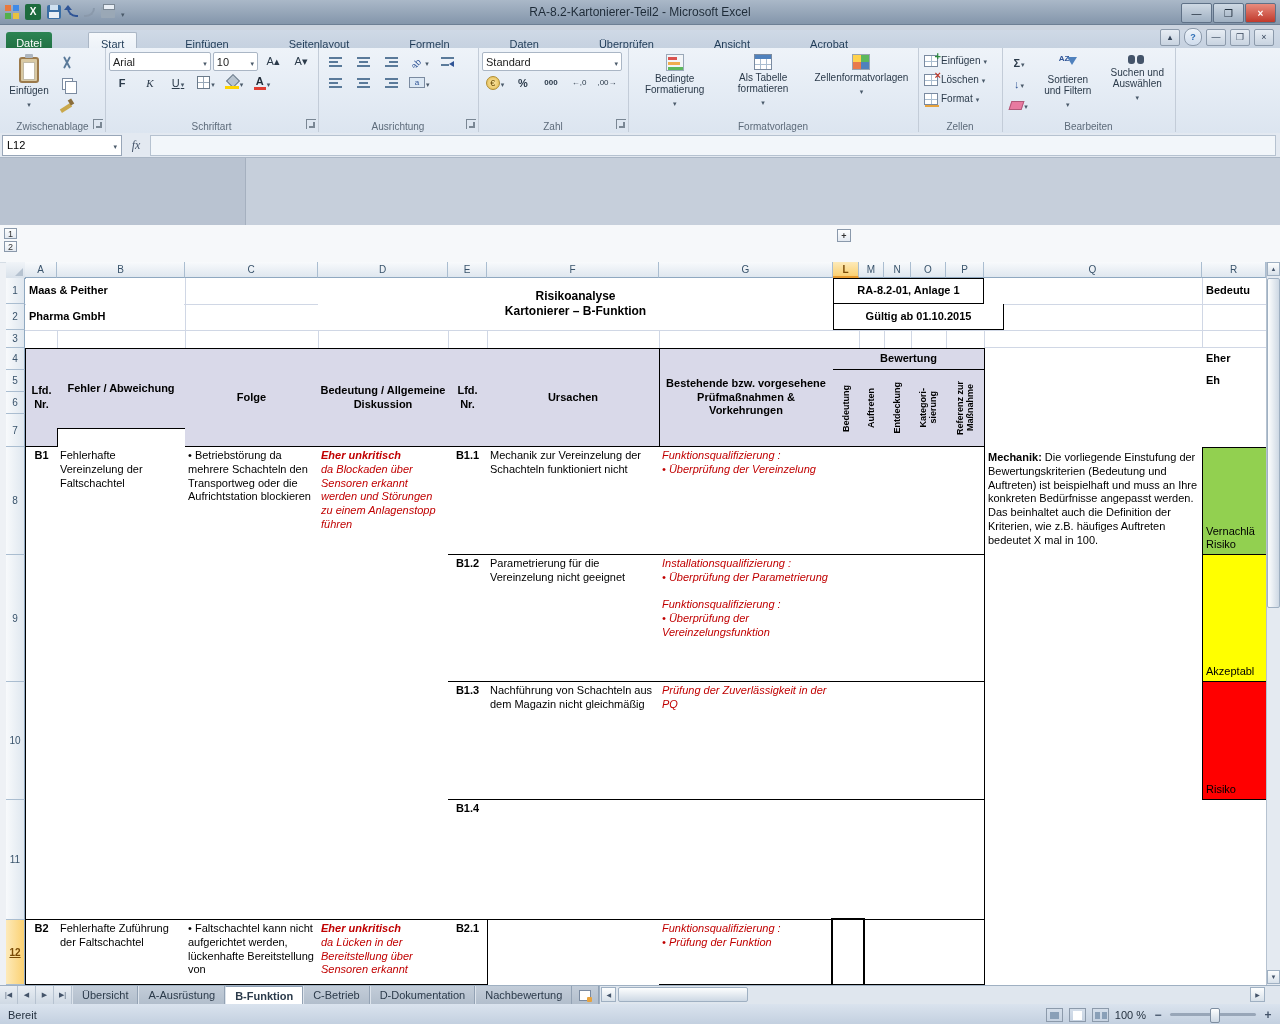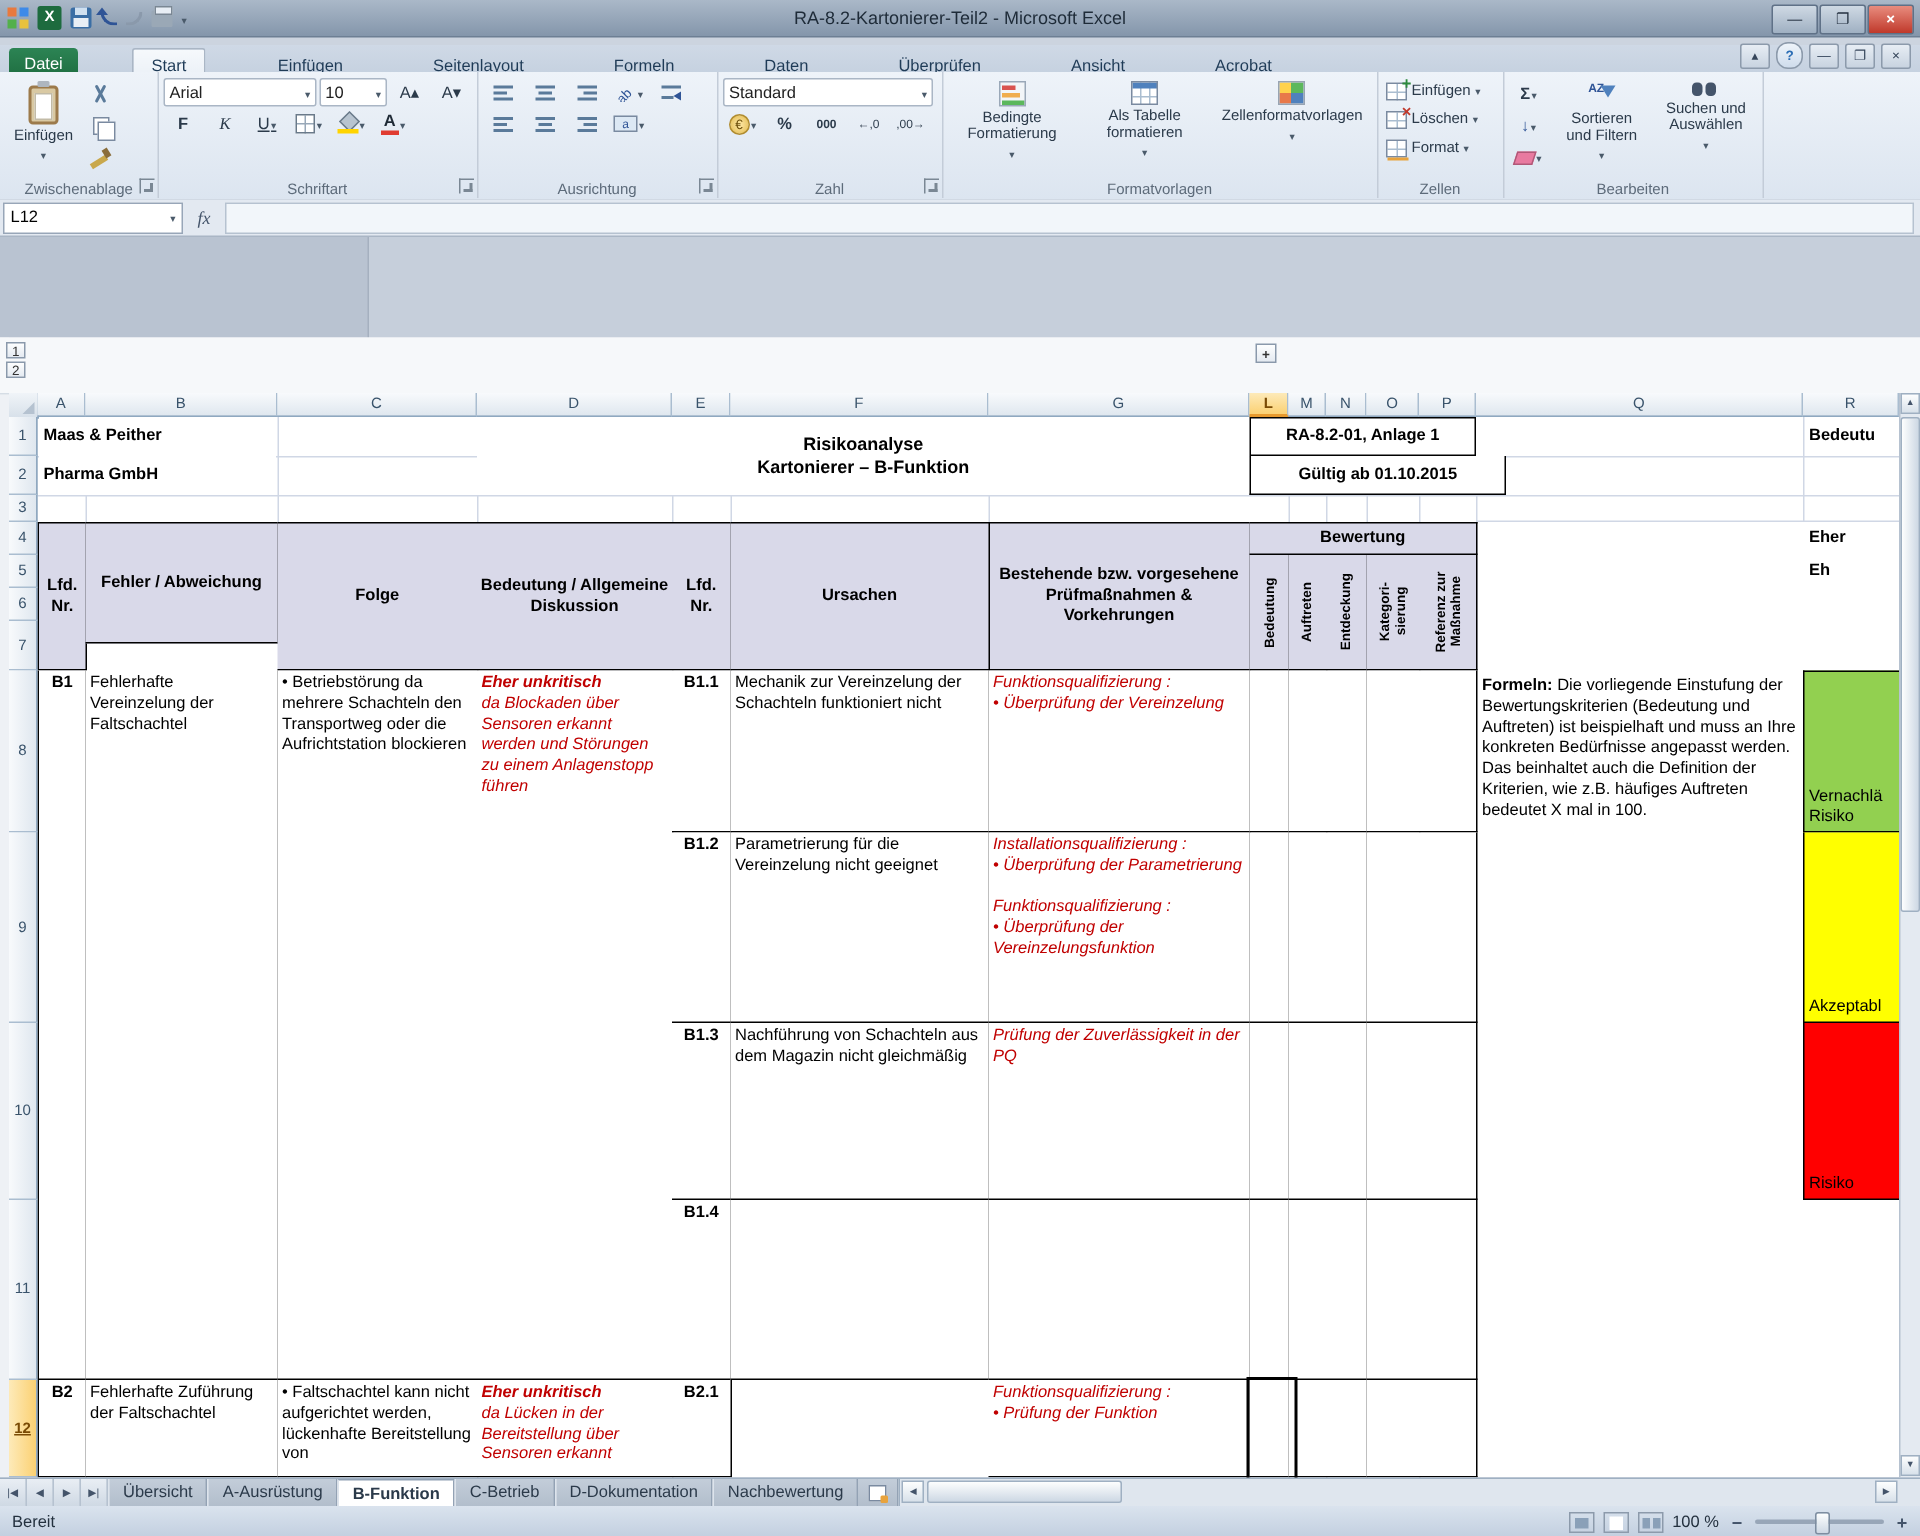--- a/index.html
+++ b/index.html
@@ -584,21 +584,21 @@
     <div class="ec" style="left:884px;top:575px;width:28px;height:120px"></div>
     <div class="ec" style="left:911px;top:575px;width:36px;height:120px"></div>
     <div class="ec" style="left:946px;top:575px;width:39px;height:120px"></div>
     <div class="ec" style="left:833px;top:695px;width:27px;height:65px"></div>
     <div class="ec" style="left:859px;top:695px;width:26px;height:65px"></div>
     <div class="ec" style="left:884px;top:695px;width:28px;height:65px"></div>
     <div class="ec" style="left:911px;top:695px;width:36px;height:65px"></div>
     <div class="ec" style="left:946px;top:695px;width:39px;height:65px"></div>
 
     <div class="cell" style="left:988px;top:226px;width:210px;height:140px">
-      <span class="bb">Formeln:</span><span> Die vorliegende Einstufung der Bewertungskriterien (Bedeutung und Auftreten) ist beispielhaft und muss an Ihre konkreten Bedürfnisse angepasst werden. Das beinhaltet auch die Definition der Kriterien, wie z.B. häufiges Auftreten bedeutet X mal in 100.</span>
+      <span class="bb">Mechanik:</span><span> Die vorliegende Einstufung der Bewertungskriterien (Bedeutung und Auftreten) ist beispielhaft und muss an Ihre konkreten Bedürfnisse angepasst werden. Das beinhaltet auch die Definition der Kriterien, wie z.B. häufiges Auftreten bedeutet X mal in 100.</span>
     </div>
 
     <div class="cell risk pre" style="left:1202px;top:222px;width:64px;height:108px;background:#92d050">Vernachlä
 Risiko</div>
     <div class="cell risk pre" style="left:1202px;top:330px;width:64px;height:127px;background:#ffff00;border-top:none">Akzeptabl</div>
     <div class="cell risk pre" style="left:1202px;top:457px;width:64px;height:118px;background:#ff0000;border-top:none">Risiko</div>
 
     <div class="seloverlay" style="left:831px;top:693px;width:30px;height:67px"></div>
 
     <div class="vsb">

